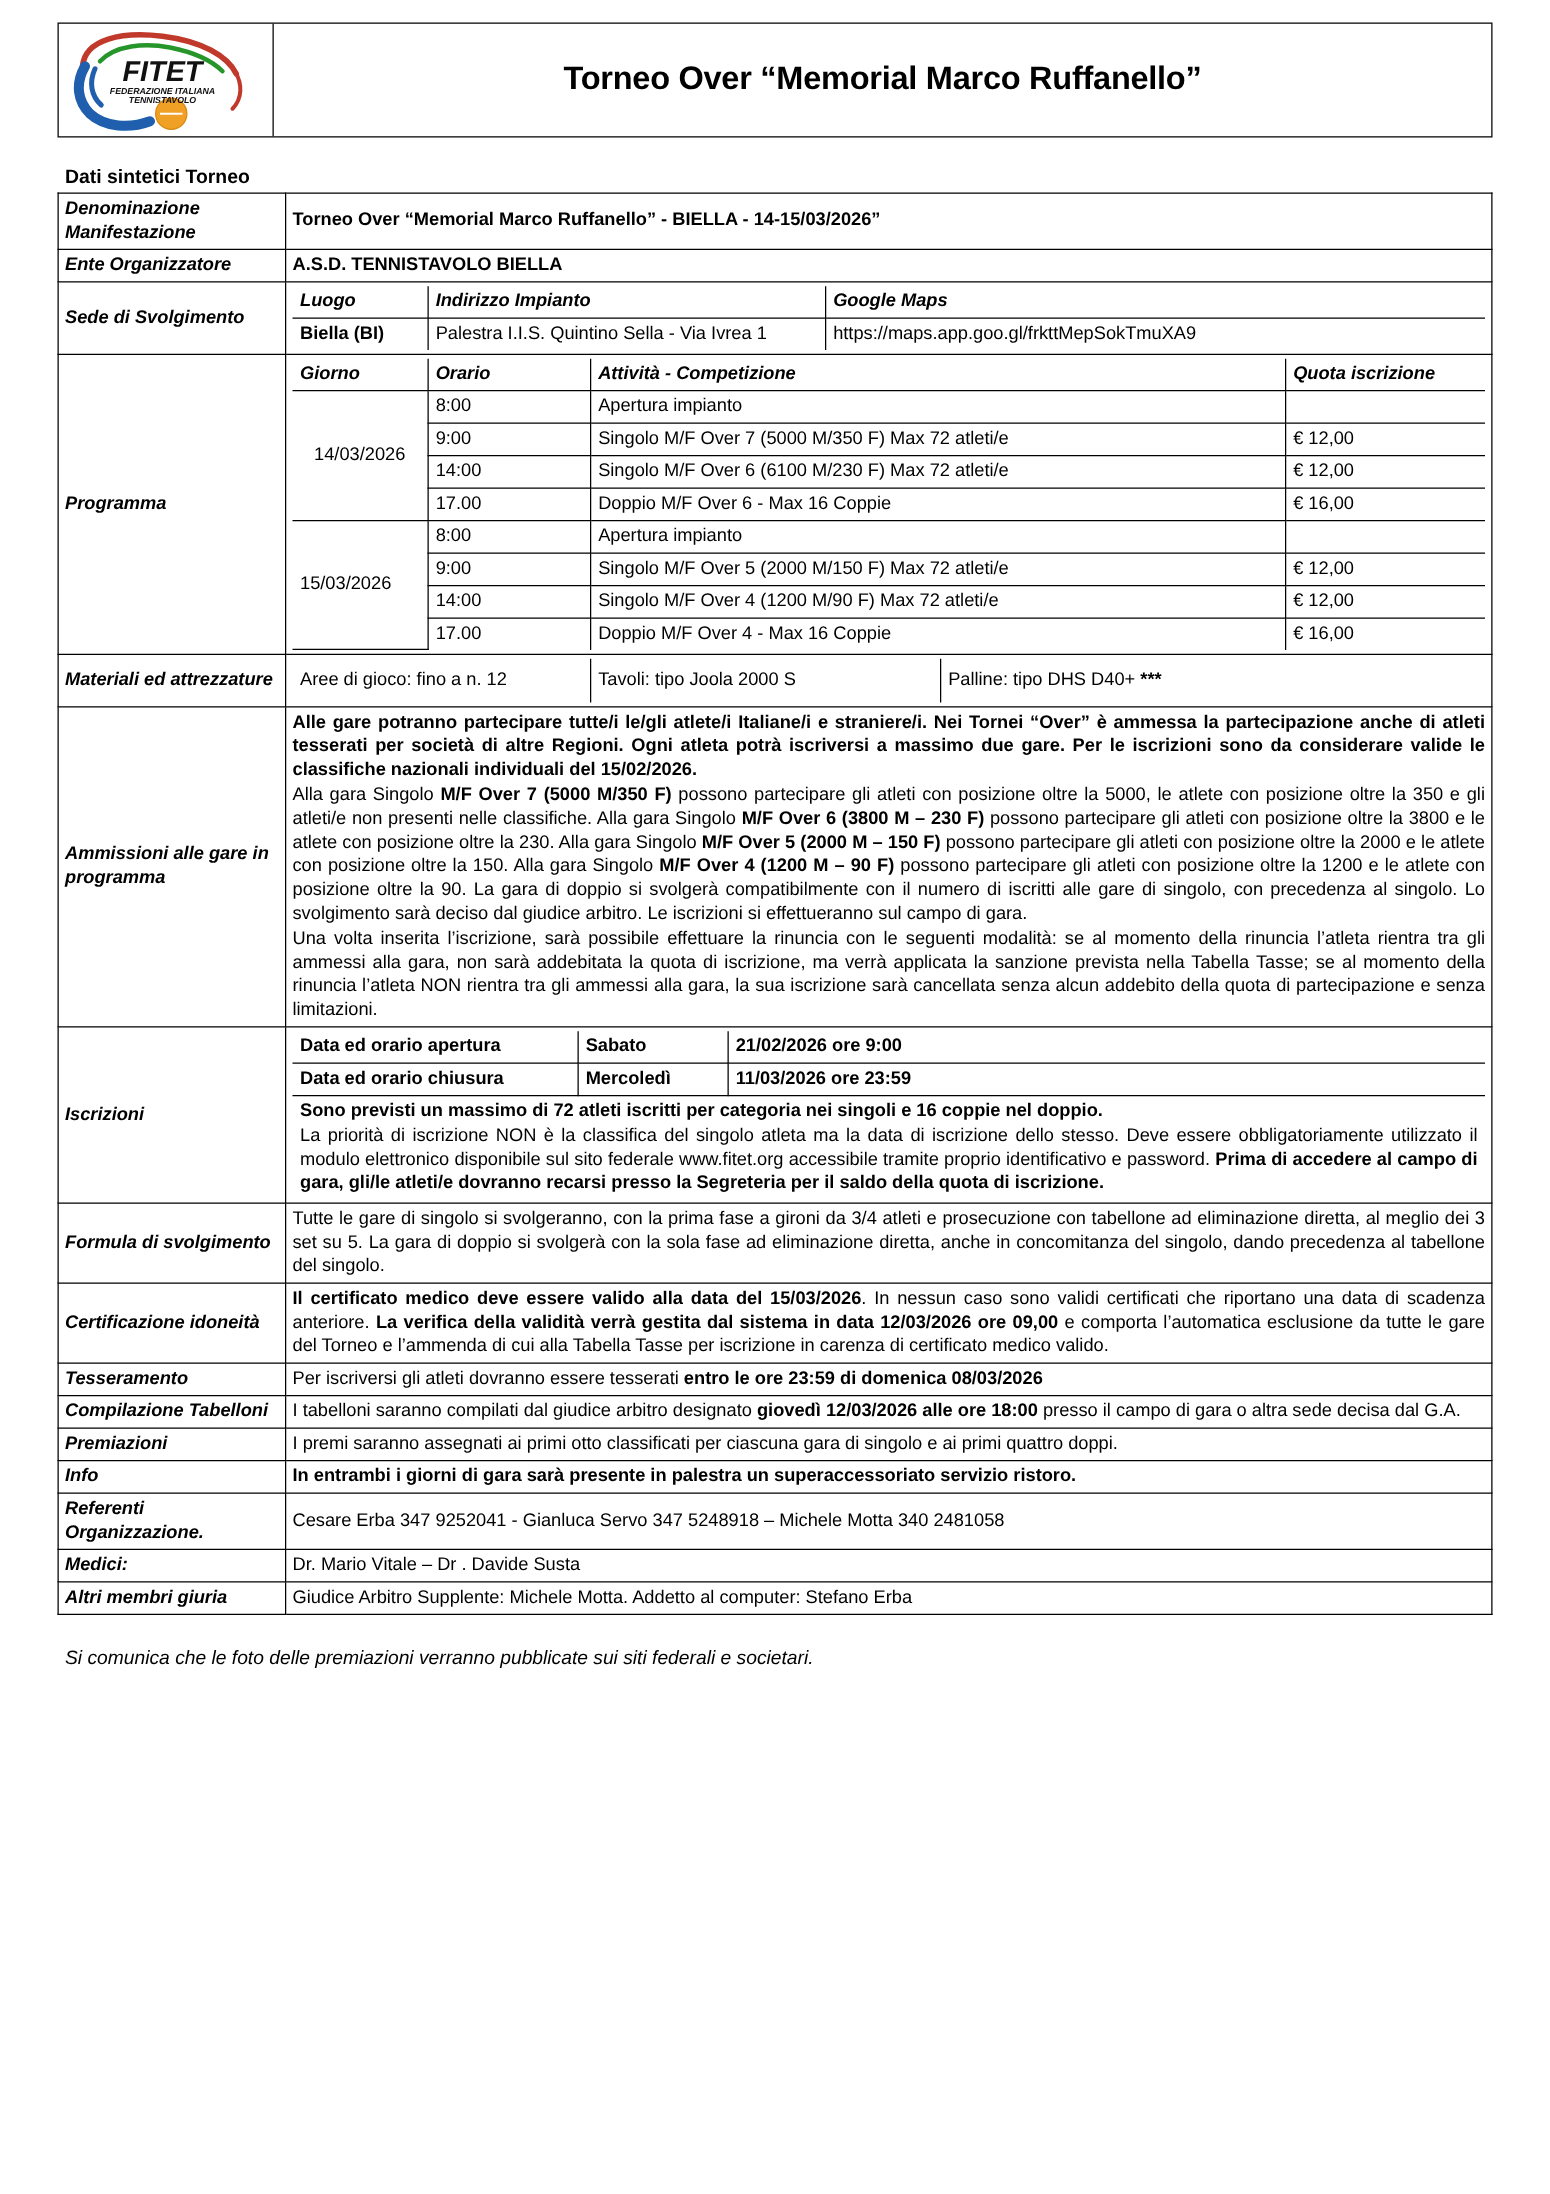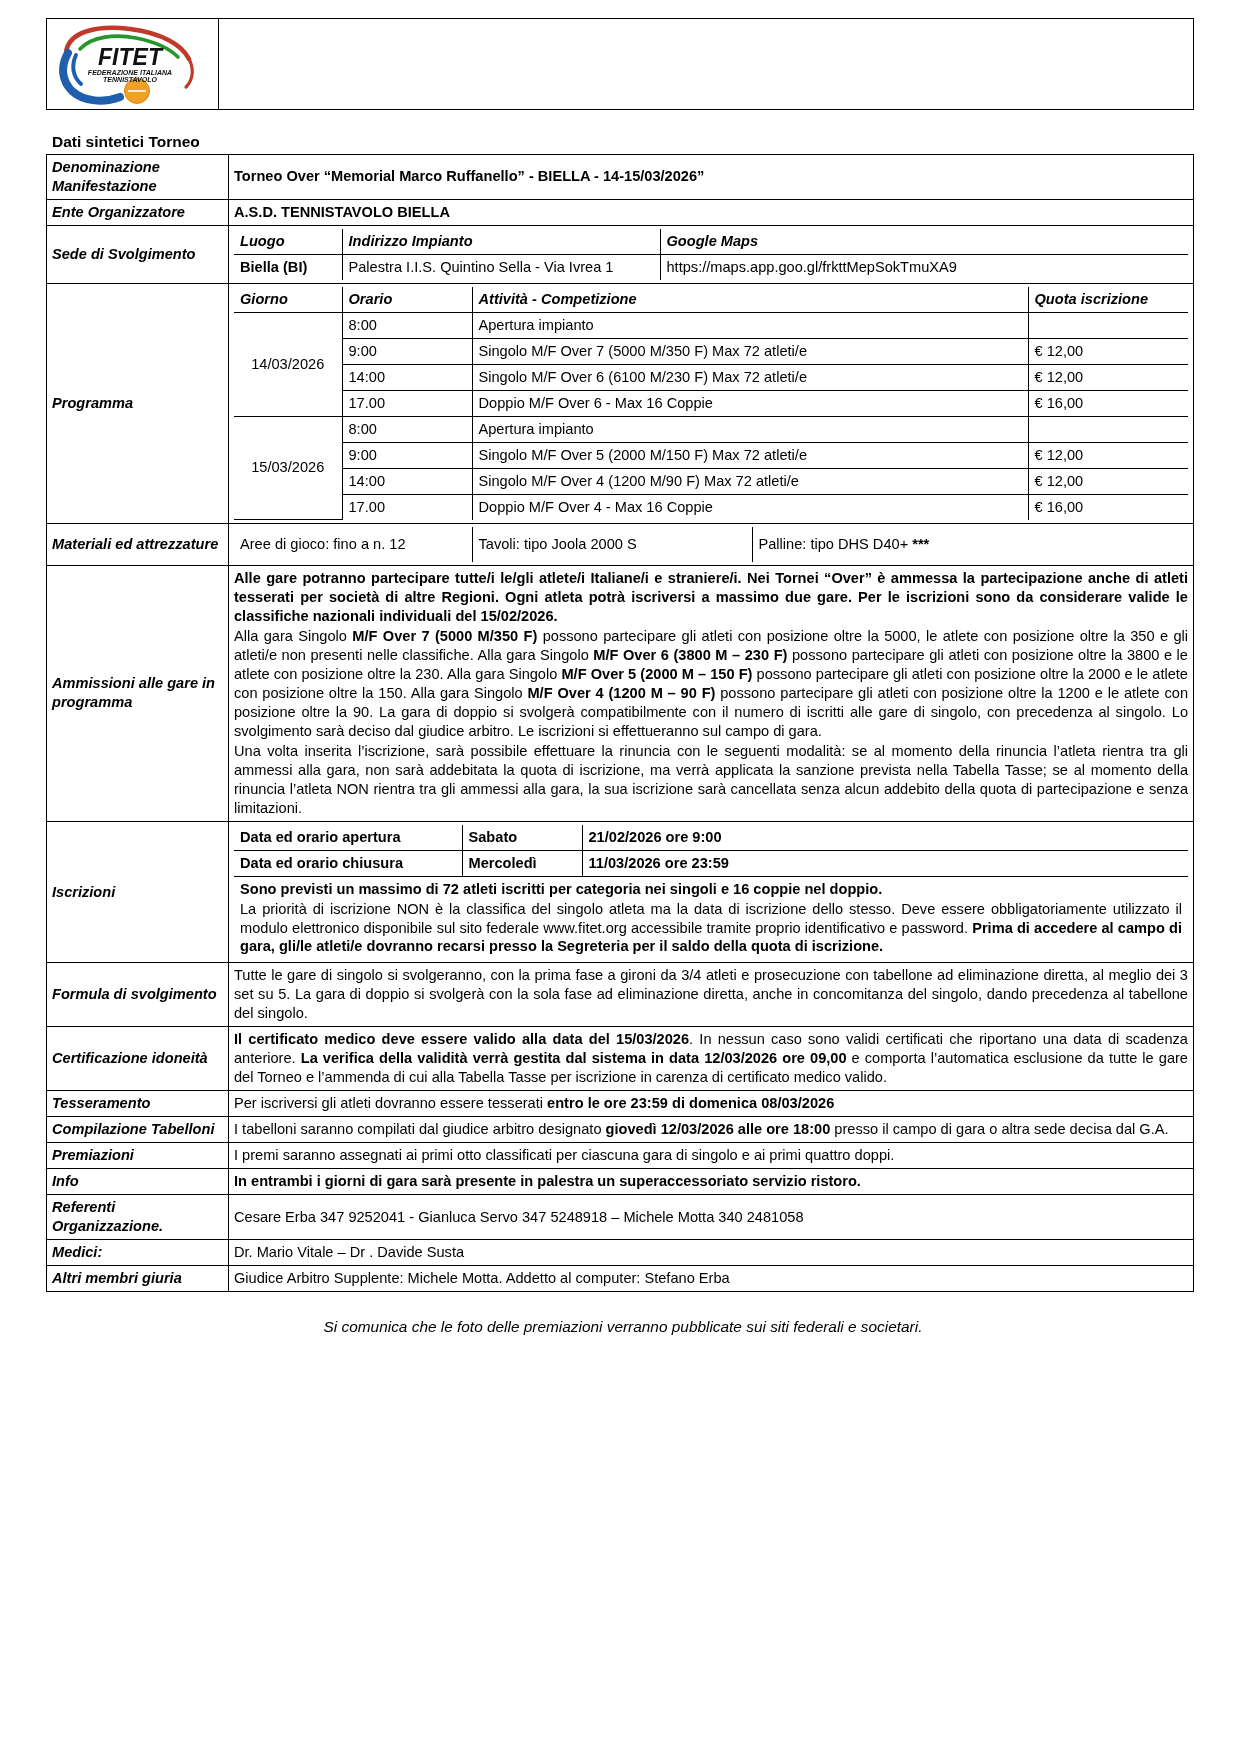--- a/index.html
+++ b/index.html
@@ -106,21 +106,20 @@
     text-align: justify;
   }
   .para p { margin: 0 0 0 0; }
   .para p + p { margin-top: 1px; }
 
   .footer-note {
     margin-top: 26px;
     font-style: italic;
     font-size: 15.4px;
     margin-left: 6px;
-    text-align: center;
   }
 </style>
 </head>
 <body>
 
 <div class="doc-header">
   <div class="logo-cell">
     <svg class="logo-svg" width="150" height="82" viewBox="0 0 150 82">
       <path d="M8 30 C10 8 40 2 72 6 C104 10 124 22 131 36" fill="none" stroke="#c0392b" stroke-width="4.5" stroke-linecap="round"></path>
       <path d="M22 26 C34 13 58 11 78 15 C98 19 112 26 120 34" fill="none" stroke="#27962a" stroke-width="3.6" stroke-linecap="round"></path>
@@ -128,20 +127,21 @@
       <path d="M10 30 C2 44 4 58 14 68 C26 79 46 80 62 74" fill="none" stroke="#1f5fae" stroke-width="8" stroke-linecap="round"></path>
       <path d="M18 32 C13 43 15 54 23 61" fill="none" stroke="#1f5fae" stroke-width="4" stroke-linecap="round"></path>
       <circle cx="79" cy="68" r="12.5" fill="#f0a024" stroke="#d98b12" stroke-width="1"></circle>
       <line x1="70" y1="68" x2="88" y2="68" stroke="#ffffff" stroke-width="1.6"></line>
       <text x="72" y="42" text-anchor="middle" font-family="'Liberation Sans',sans-serif" font-size="23" font-weight="bold" font-style="italic" fill="#111111">FITET</text>
       <text x="72" y="52" text-anchor="middle" font-family="'Liberation Sans',sans-serif" font-size="7" font-weight="bold" font-style="italic" fill="#111111">FEDERAZIONE ITALIANA</text>
       <text x="72" y="59" text-anchor="middle" font-family="'Liberation Sans',sans-serif" font-size="7" font-weight="bold" font-style="italic" fill="#111111">TENNISTAVOLO</text>
     </svg>
   </div>
   <div class="title-cell">
+    <div class="title-line1">Torneo Over “Memorial Marco Ruffanello”</div>
   </div>
 </div>
 
 <div class="section-caption">Dati sintetici Torneo</div>
 
 <table class="main">
   <colgroup>
     <col style="width:182px">
     <col>
   </colgroup>
@@ -216,21 +216,21 @@
             <td>Singolo M/F Over 6 (6100 M/230 F) Max 72 atleti/e</td>
             <td>€ 12,00</td>
           </tr>
           <tr>
             <td>17.00</td>
             <td>Doppio M/F Over 6 - Max 16 Coppie</td>
             <td>€ 16,00</td>
           </tr>
 
           <tr>
-            <td rowspan="4" style="text-align:center">15/03/2026</td>
+            <td rowspan="4" style="text-align:left">15/03/2026</td>
             <td>8:00</td>
             <td>Apertura impianto</td>
             <td></td>
           </tr>
           <tr>
             <td>9:00</td>
             <td>Singolo M/F Over 5 (2000 M/150 F) Max 72 atleti/e</td>
             <td>€ 12,00</td>
           </tr>
           <tr>

